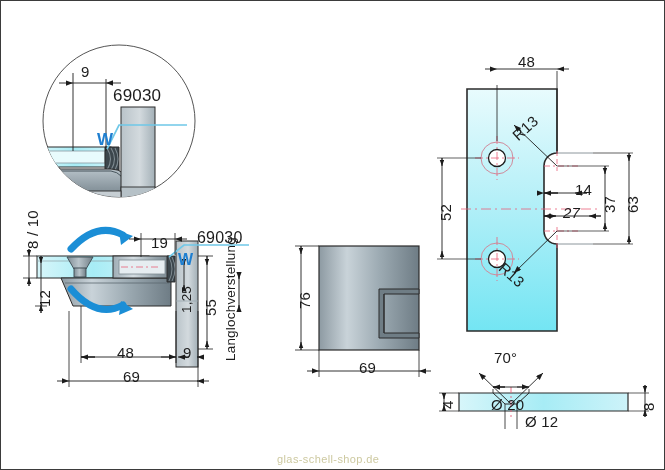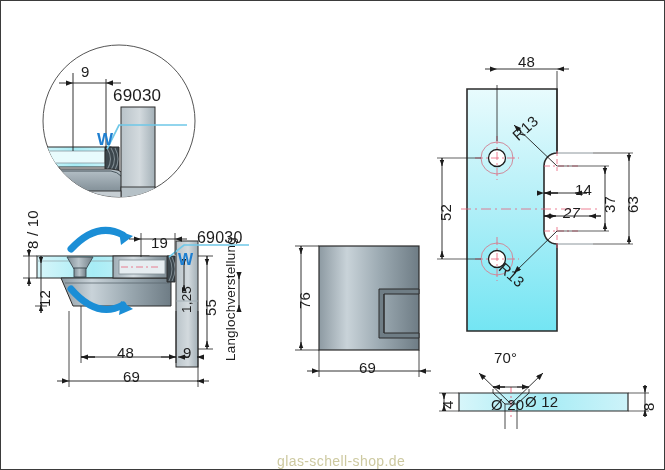--- a/index.html
+++ b/index.html
@@ -20,21 +20,21 @@
   .dimtxt.sm{font-size:13.5px;}
   .dimtxt.rot{transform-origin:left top;transform:rotate(-90deg);}
   .bluetxt{color:#1f7fd0;}
   .title{
     position:absolute;left:52px;top:418px;
     font-size:27px;color:#111;white-space:nowrap;
     font-family:"Liberation Sans",sans-serif;
   }
   .watermark{
     position:absolute;left:276px;top:452px;
-    font-size:14px;color:#cdc9a0;letter-spacing:.4px;
+    font-size:11px;color:#cdc9a0;letter-spacing:.4px;
     font-family:"Liberation Sans",sans-serif;white-space:nowrap;
   }
   svg{position:absolute;left:0;top:0;overflow:visible;}
 </style>
 </head>
 <body>
 
 <div id="sheet">
 
   <svg width="663" height="468" viewBox="0 0 663 468">
@@ -351,19 +351,19 @@
   <div class="dimtxt rot" style="left:436px;top:220px;">52</div>
   <div class="dimtxt rot" style="left:623px;top:212px;">63</div>
   <div class="dimtxt rot" style="left:600px;top:212px;">37</div>
   <div class="dimtxt" style="left:562px;top:203px;font-style:italic;">27</div>
   <div class="dimtxt" style="left:574px;top:180px;">14</div>
   <div class="dimtxt" style="left:508px;top:130px;transform-origin:left top;transform:rotate(-42deg);">R13</div>
   <div class="dimtxt" style="left:506px;top:258px;transform-origin:left top;transform:rotate(42deg);">R13</div>
 
   <div class="dimtxt" style="left:493px;top:348px;">70°</div>
   <div class="dimtxt" style="left:490px;top:368px;margin-top:27px;">Ø 20</div>
-  <div class="dimtxt" style="left:524px;top:392px;">Ø 12</div>
+  <div class="dimtxt" style="left:524px;top:412px;">Ø 12</div>
   <div class="dimtxt rot" style="left:438px;top:408px;">4</div>
   <div class="dimtxt rot" style="left:639px;top:410px;">8</div>
 
   <div class="watermark">glas-schell-shop.de</div>
 
 </div>
 
 </body></html>

